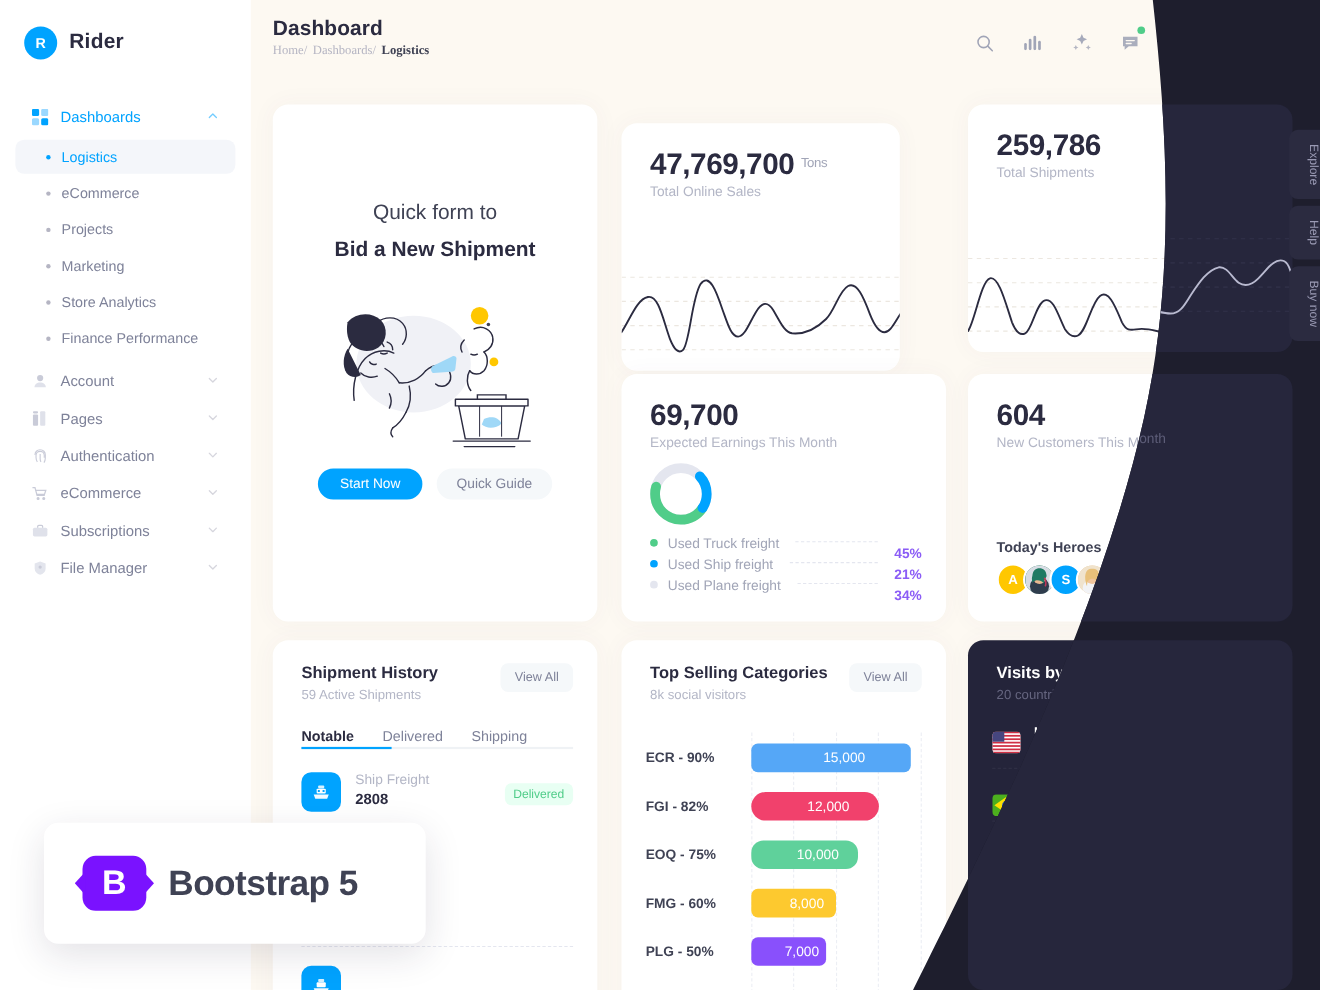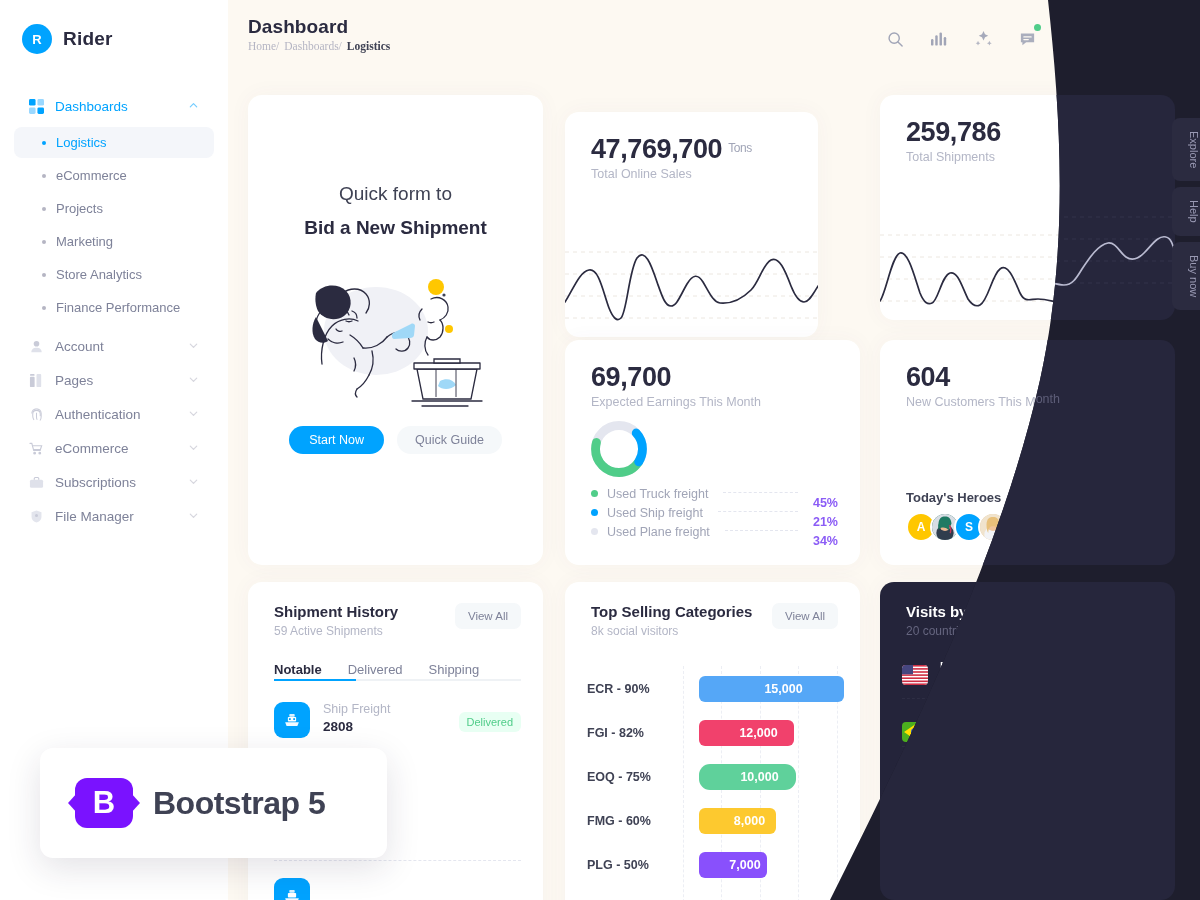--- a/index.html
+++ b/index.html
@@ -163,23 +163,23 @@
   .ship-meta { font-size: 12px; color: #b3b6c6; margin-top: 12px; }
   .ship-place { font-size: 12.5px; color: #7e8299; margin-top: 12px; }
   .pill-ok { background: #e8fff3; color: #50cd89; border-radius: 6px; font-size: 11px; font-weight: 500; padding: 4px 8px; }
   .rowsep { position: absolute; left: 26px; right: 22px; border-top: 1px dashed #e4e6ef; }
 
   
   .bars { position: absolute; left: 0; top: 78px; right: 0; bottom: 0; }
   .bar-row { position: absolute; display: flex; align-items: center; height: 26px; }
   .bar-lab { position: absolute; left: 22px; width: 88px; text-align: left; font-size: 12.5px; font-weight: bold; color: #3f4254; }
   .bar {
-    position: absolute; left: 134px; height: 26px; border-radius: 6px;
+    position: absolute; left: 118px; height: 26px; border-radius: 6px;
     display: flex; align-items: center; justify-content: center;
-    color: #fff; font-size: 12.5px; font-weight: bold; padding-left: 24px;
+    color: #fff; font-size: 12.5px; font-weight: normal; padding-left: 24px;
   }
   .gridv { position: absolute; top: 0; bottom: 0; width: 1px; border-left: 1px dashed #eceef4; }
 
   
   .v-row { position: absolute; left: 22px; right: 22px; display: flex; align-items: center; gap: 12px; }
   .flag { width: 26px; height: 20px; border-radius: 4px; overflow: hidden; flex: 0 0 26px; position: relative; }
   .v-name { font-size: 13px; font-weight: bold; color: #fff; }
   .v-sub { font-size: 12px; color: #6d6d8a; margin-top: 2px; }
   .v-num { font-size: 13.5px; font-weight: bold; color: #e9e9ef; margin-left: auto; }
   .v-chg { border-radius: 6px; font-size: 11.5px; font-weight: bold; padding: 4px 7px; min-width: 52px; text-align: center; }
@@ -655,21 +655,21 @@
         <div class="gridv" style="left:195px; top:6px; bottom:10px;"></div>
         <div class="gridv" style="left:233px; top:6px; bottom:10px;"></div>
         <div class="gridv" style="left:272px; top:6px; bottom:10px;"></div>
 
         <div class="bar-row" style="top:16px; left:0; right:0;">
           <span class="bar-lab">ECR - 90%</span>
           <span class="bar" style="width:145px; background:#55a7f7;">15,000</span>
         </div>
         <div class="bar-row" style="top:60px; left:0; right:0;">
           <span class="bar-lab">FGI - 82%</span>
-          <span class="bar" style="width:95px; background:#f1416c;">12,000</span>
+          <span class="bar" style="width:116px; background:#f1416c;border-radius:13px;">12,000</span>
         </div>
         <div class="bar-row" style="top:104px; left:0; right:0;">
           <span class="bar-lab">EOQ - 75%</span>
           <span class="bar" style="width:97px; background:#5fd19b;border-radius:11px;">10,000</span>
         </div>
         <div class="bar-row" style="top:148px; left:0; right:0;">
           <span class="bar-lab">FMG - 60%</span>
           <span class="bar" style="width:77px; background:#fdc92f;">8,000</span>
         </div>
         <div class="bar-row" style="top:192px; left:0; right:0;">

